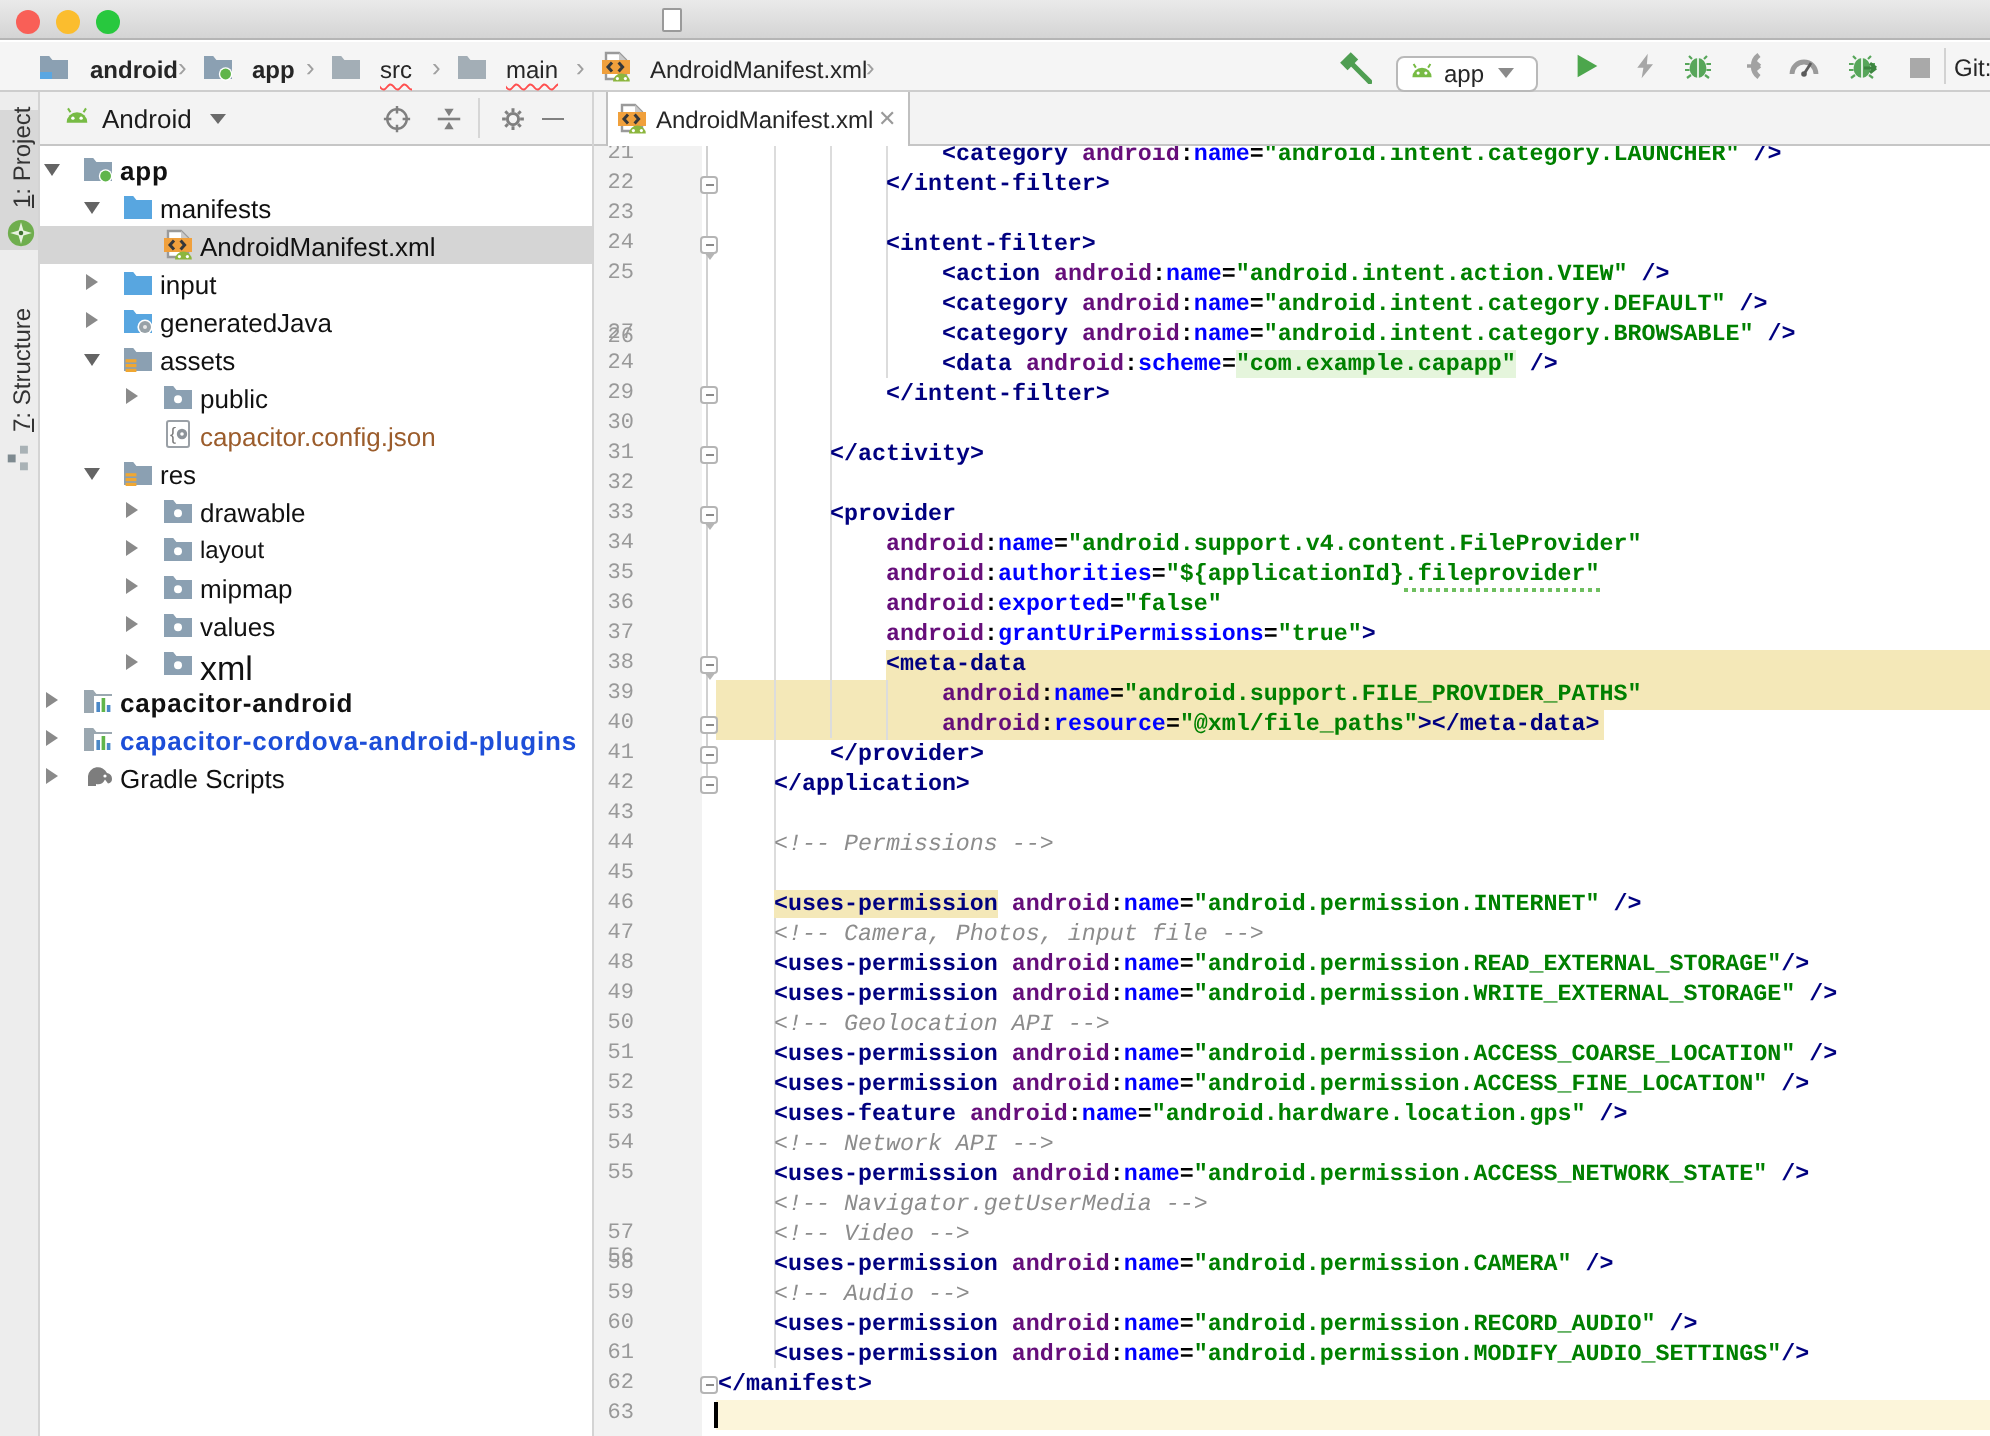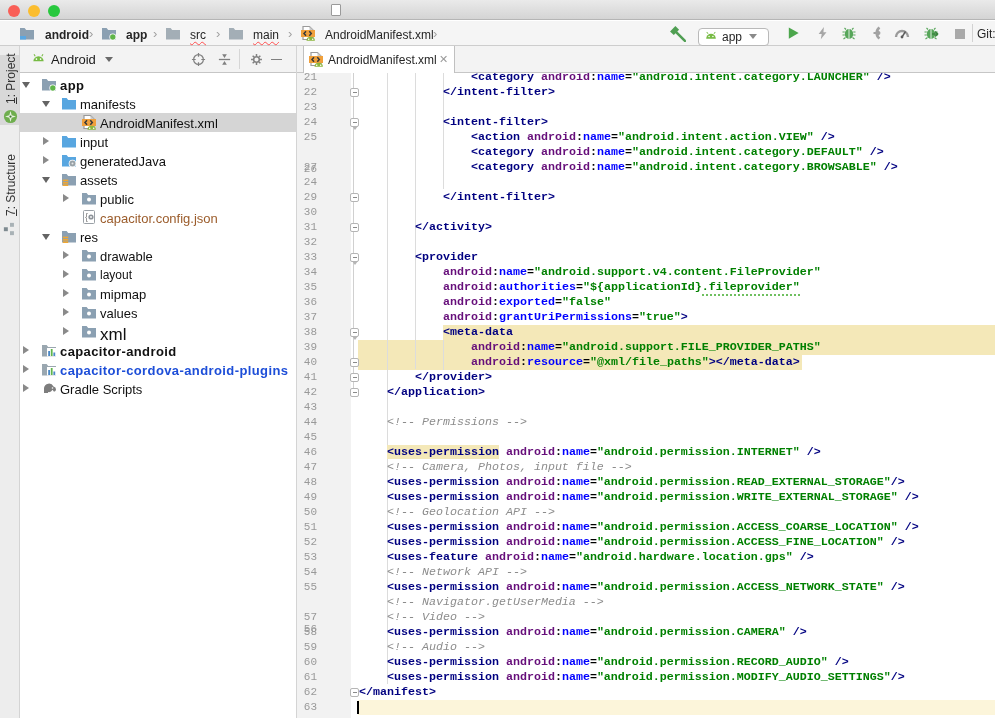--- a/index.html
+++ b/index.html
@@ -324,20 +324,21 @@
 <div class="ln" style="top:26.5px">23</div>
 <div class="ln" style="top:41.5px">24</div>
 <div class="cl" style="top:41.5px;left:146.0px"><i class="t">&lt;intent-filter&gt;</i></div>
 <div class="ln" style="top:56.5px">25</div>
 <div class="cl" style="top:56.5px;left:174.0px"><i class="t">&lt;action </i><i class="p">android</i><i class="b">:</i><i class="a">name</i><i class="b">=</i><i class="v">"android.intent.action.VIEW"</i><i class="t"> /&gt;</i></div>
 <div class="ln" style="top:89px">26</div>
 <div class="cl" style="top:71.5px;left:174.0px"><i class="t">&lt;category </i><i class="p">android</i><i class="b">:</i><i class="a">name</i><i class="b">=</i><i class="v">"android.intent.category.DEFAULT"</i><i class="t"> /&gt;</i></div>
 <div class="ln" style="top:86.5px">27</div>
 <div class="cl" style="top:86.5px;left:174.0px"><i class="t">&lt;category </i><i class="p">android</i><i class="b">:</i><i class="a">name</i><i class="b">=</i><i class="v">"android.intent.category.BROWSABLE"</i><i class="t"> /&gt;</i></div>
 <div class="ln" style="top:101.5px">24</div>
+<div class="cl" style="top:101.5px;left:174.0px"><i class="t">&lt;data </i><i class="p">android</i><i class="b">:</i><i class="a">scheme</i><i class="b">=</i><i class="v g">"com.example.capapp"</i><i class="t"> /&gt;</i></div>
 <div class="ln" style="top:116.5px">29</div>
 <div class="cl" style="top:116.5px;left:146.0px"><i class="t">&lt;/intent-filter&gt;</i></div>
 <div class="ln" style="top:131.5px">30</div>
 <div class="ln" style="top:146.5px">31</div>
 <div class="cl" style="top:146.5px;left:118.0px"><i class="t">&lt;/activity&gt;</i></div>
 <div class="ln" style="top:161.5px">32</div>
 <div class="ln" style="top:176.5px">33</div>
 <div class="cl" style="top:176.5px;left:118.0px"><i class="t">&lt;provider</i></div>
 <div class="ln" style="top:191.5px">34</div>
 <div class="cl" style="top:191.5px;left:146.0px"><i class="p">android</i><i class="b">:</i><i class="a">name</i><i class="b">=</i><i class="v">"android.support.v4.content.FileProvider"</i></div>

